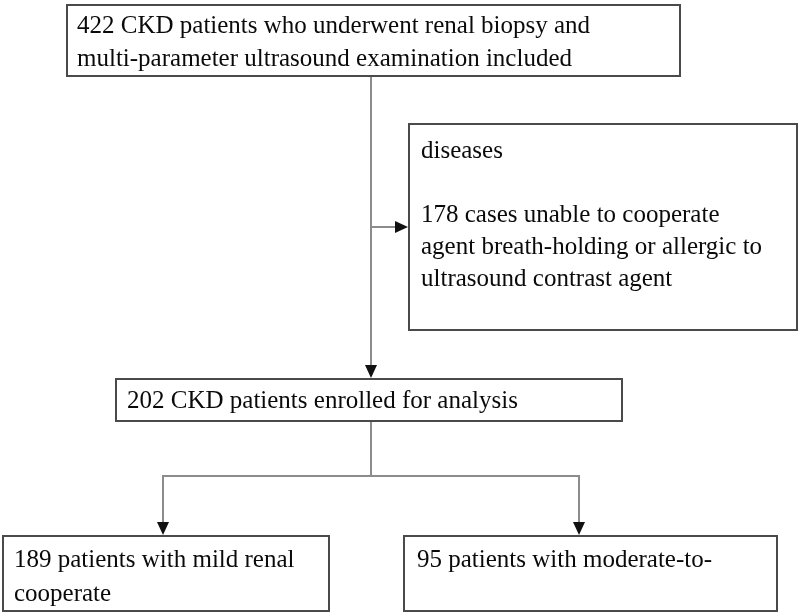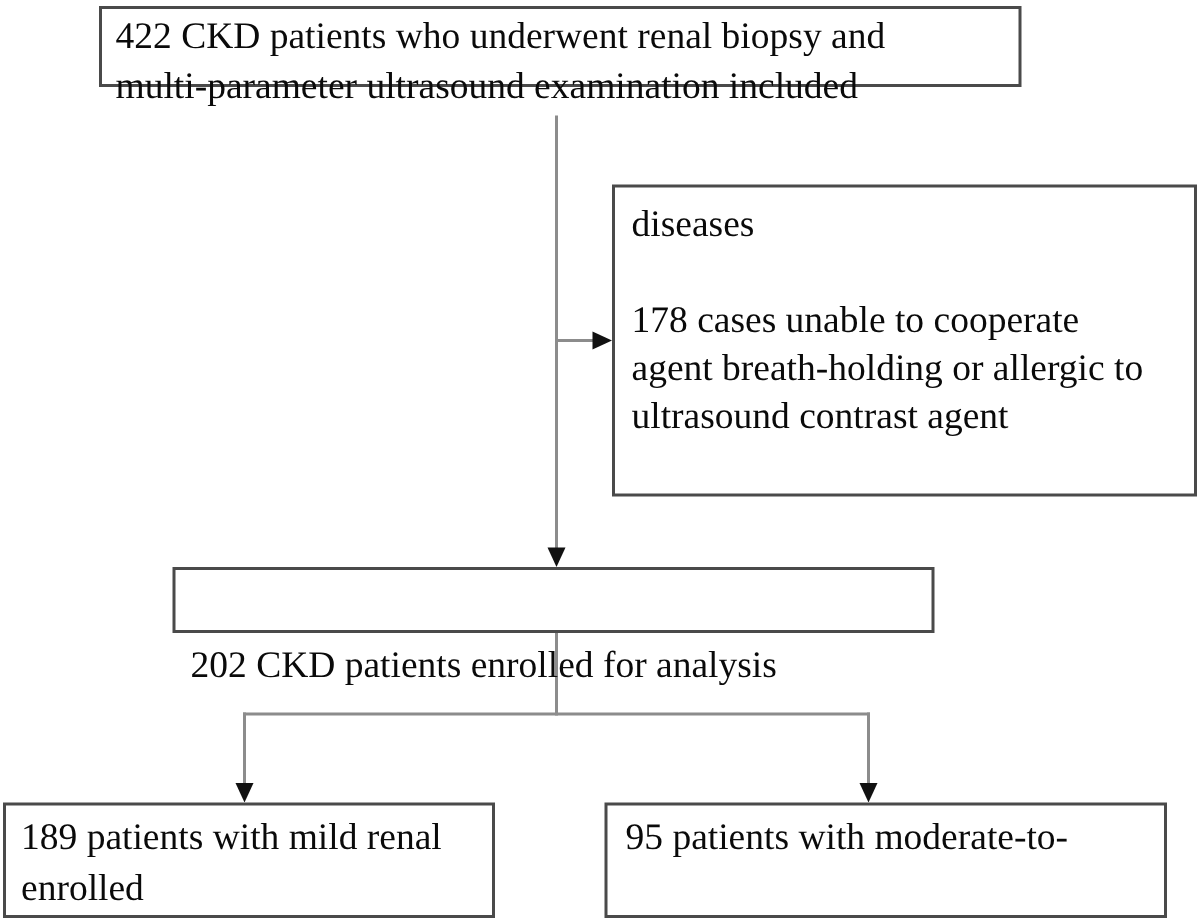--- a/index.html
+++ b/index.html
@@ -21,28 +21,28 @@
     box-sizing: border-box;
     background: #ffffff;
     border: 2px solid #4a4a4a;
     font-size: 25px;
   }
   .line {
     display: block;
     white-space: nowrap;
   }
   
-  .box-included { left: 66px; top: 4px; width: 615px; height: 54px; padding: 2px 6px 0 9px; }
+  .box-included { left: 66px; top: 4px; width: 615px; height: 73px; padding: 2px 6px 0 9px; }
   .box-included .line { line-height: 33px; min-height: 33px; }
   
   .box-excluded { left: 408px; top: 123px; width: 390px; height: 208px; padding: 9px 6px 0 11px; }
   .box-excluded .line { line-height: 32px; min-height: 32px; }
   
   .box-enrolled { left: 115px; top: 378px; width: 508px; height: 44px; padding: 0 6px 0 10px; }
-  .box-enrolled .line { line-height: 40px; min-height: 40px; margin-top: 44px; }
+  .box-enrolled .line { line-height: 40px; min-height: 40px; }
   
   .box-mild { left: 2px; top: 535px; width: 328px; height: 77px; padding: 5px 6px 0 10px; }
   .box-mild .line { line-height: 34px; min-height: 34px; }
   
   .box-modsev { left: 403px; top: 535px; width: 375px; height: 77px; padding: 5px 6px 0 12px; }
   .box-modsev .line { line-height: 34px; min-height: 34px; }
 
   .conn {
     position: absolute;
     background: #8c8c8c;
@@ -102,20 +102,20 @@
     <span class="line">agent breath-holding or allergic to</span>
     <span class="line">ultrasound contrast agent</span>
   </div>
 
   <div class="box box-enrolled">
     <span class="line">202 CKD patients enrolled for analysis</span>
   </div>
 
   <div class="box box-mild">
     <span class="line">189 patients with mild renal</span>
-    <span class="line">enrolled</span>
+    <span class="line">cooperate</span>
   </div>
 
   <div class="box box-modsev">
     <span class="line">95 patients with moderate-to-</span>
   </div>
 
 </div>
 
 </body></html>

